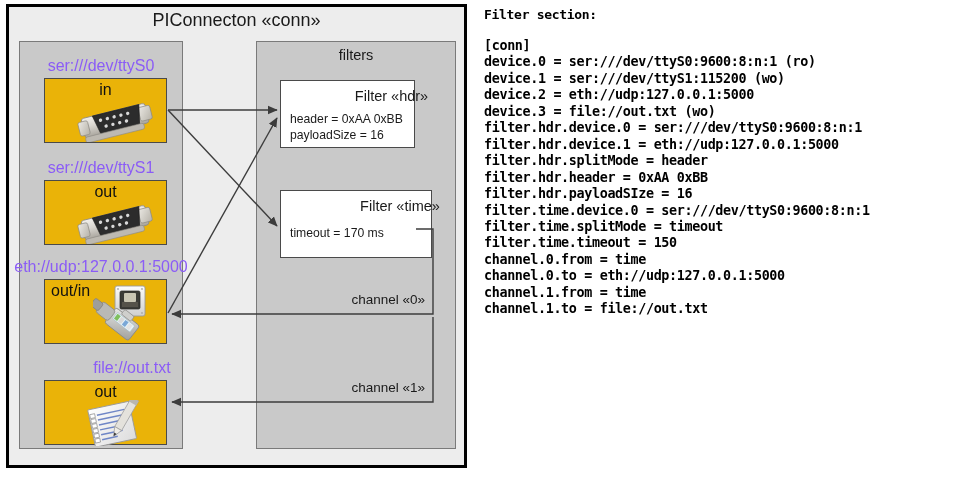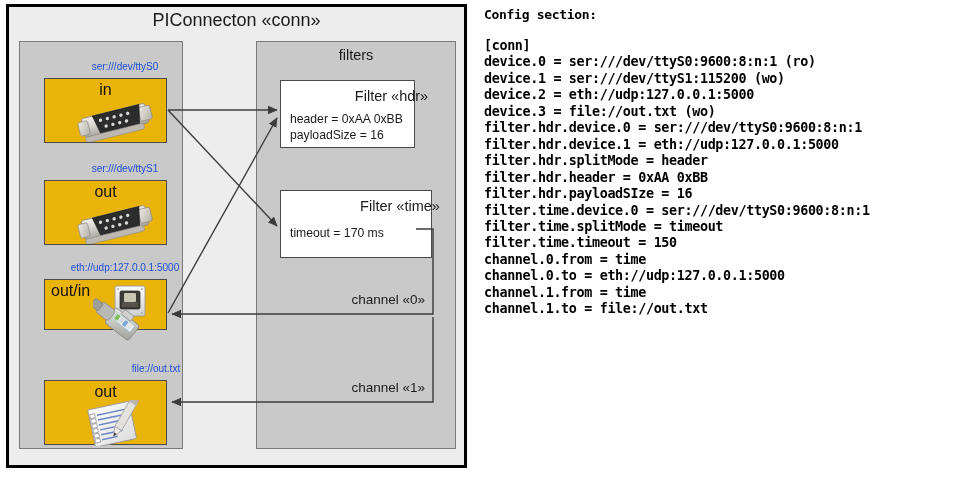--- a/index.html
+++ b/index.html
@@ -30,23 +30,22 @@
   }
   #devices-group{left:19px;top:41px;width:164px;height:408px;}
   #filters-group{left:256px;top:41px;width:200px;height:408px;}
   #filters-title{
     left:256px;top:45px;width:200px;height:20px;
     font-size:14.5px;color:#1a1a1a;
   }
 
   
   .port-label{
-    font-size:10px;color:#1d4ed8;height:16px;
+    font-size:16px;color:#8b5cf6;height:16px;
     white-space:nowrap;
-    margin-left:24px;
   }
 
   
   .device-box{
     background:#eab308;border:1.5px solid #4a4a4a;
   }
   .device-dir{
     position:absolute;font-size:16px;color:#111;line-height:1;
   }
 
@@ -155,21 +154,21 @@
           <circle cx="38" cy="25" r="1.7"></circle>
         <circle cx="45" cy="25" r="1.7"></circle>
           <circle cx="52" cy="25" r="1.7"></circle>
       </g>
       <rect x="8" y="31" width="60" height="6" rx="2" fill="#bdb9b1" stroke="#8d8a84" stroke-width="0.6"></rect>
     </g>
   </svg>
 </div>
 
 <div class="abs ctr port-label" style="left:19px;top:259px;width:164px;">eth://udp:127.0.0.1:5000</div>
-<div class="abs device-box" style="left:44px;top:279px;width:123px;height:51px;">
+<div class="abs device-box" style="left:44px;top:279px;width:123px;height:65px;">
   <div class="device-dir" style="left:6px;top:3px;">out/in</div>
   <svg class="icon" style="left:48px;top:4px;" width="72" height="58" viewBox="0 0 72 58">
     <defs>
       <linearGradient id="jack" x1="0" y1="0" x2="0" y2="1">
         <stop offset="0" stop-color="#fcfcfc"></stop>
           <stop offset="1" stop-color="#cfcfcf"></stop>
       </linearGradient>
       <linearGradient id="plug" x1="0" y1="0" x2="1" y2="1">
         <stop offset="0" stop-color="#e8e8e6"></stop>
           <stop offset="1" stop-color="#9f9f9c"></stop>
@@ -269,21 +268,21 @@
 
     <line x1="168" y1="313" x2="277" y2="118" marker-end="url(#arrow)"></line>
 
     <path d="M 416 229 L 433 229 L 433 314 L 172 314" marker-end="url(#arrow)"></path>
 
     <path d="M 433 317 L 433 402 L 172 402" marker-end="url(#arrow)"></path>
   </g>
 </svg>
 
 <div class="abs" id="config-pane">
-  <div id="config-heading">Config section:</div>
+  <div id="config-heading">Filter section:</div>
   <div id="config-body">[conn]
 device.0 = ser:///dev/ttyS0:9600:8:n:1 (ro)
 device.1 = ser:///dev/ttyS1:115200 (wo)
 device.2 = eth://udp:127.0.0.1:5000
 device.3 = file://out.txt (wo)
 filter.hdr.device.0 = ser:///dev/ttyS0:9600:8:n:1
 filter.hdr.device.1 = eth://udp:127.0.0.1:5000
 filter.hdr.splitMode = header
 filter.hdr.header = 0xAA 0xBB
 filter.hdr.payloadSIze = 16

